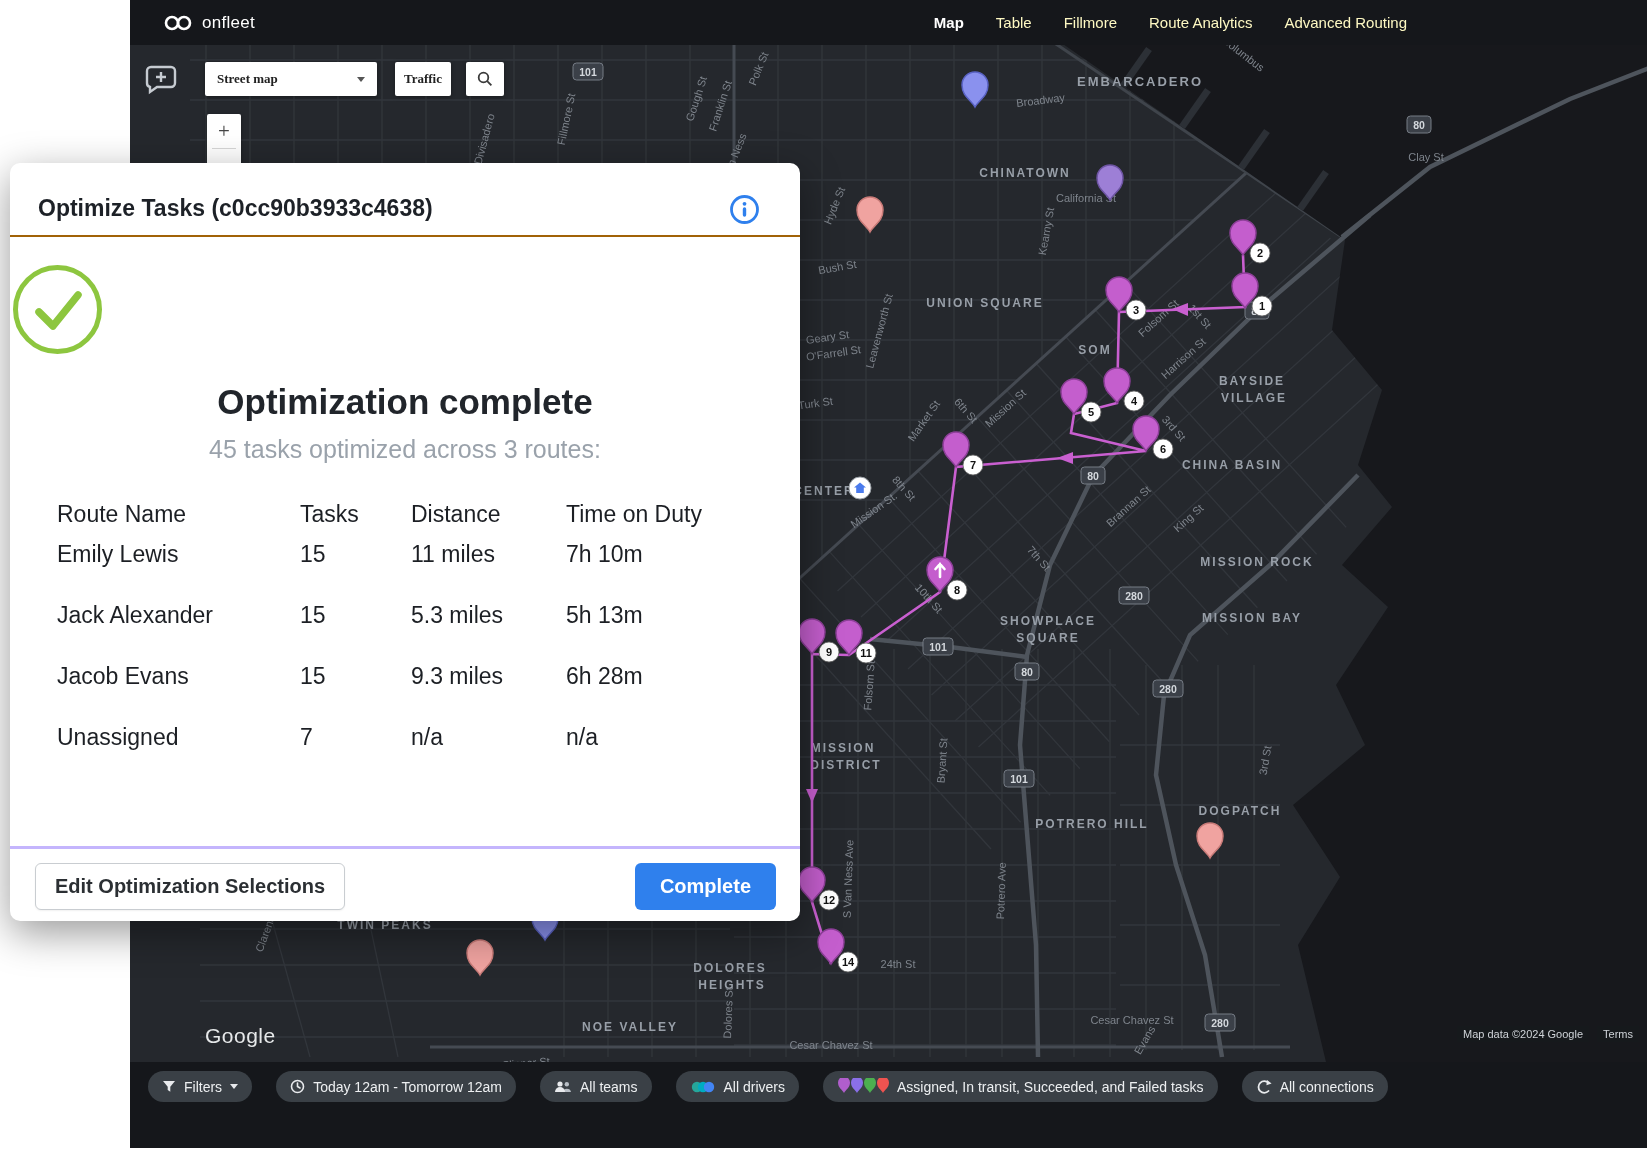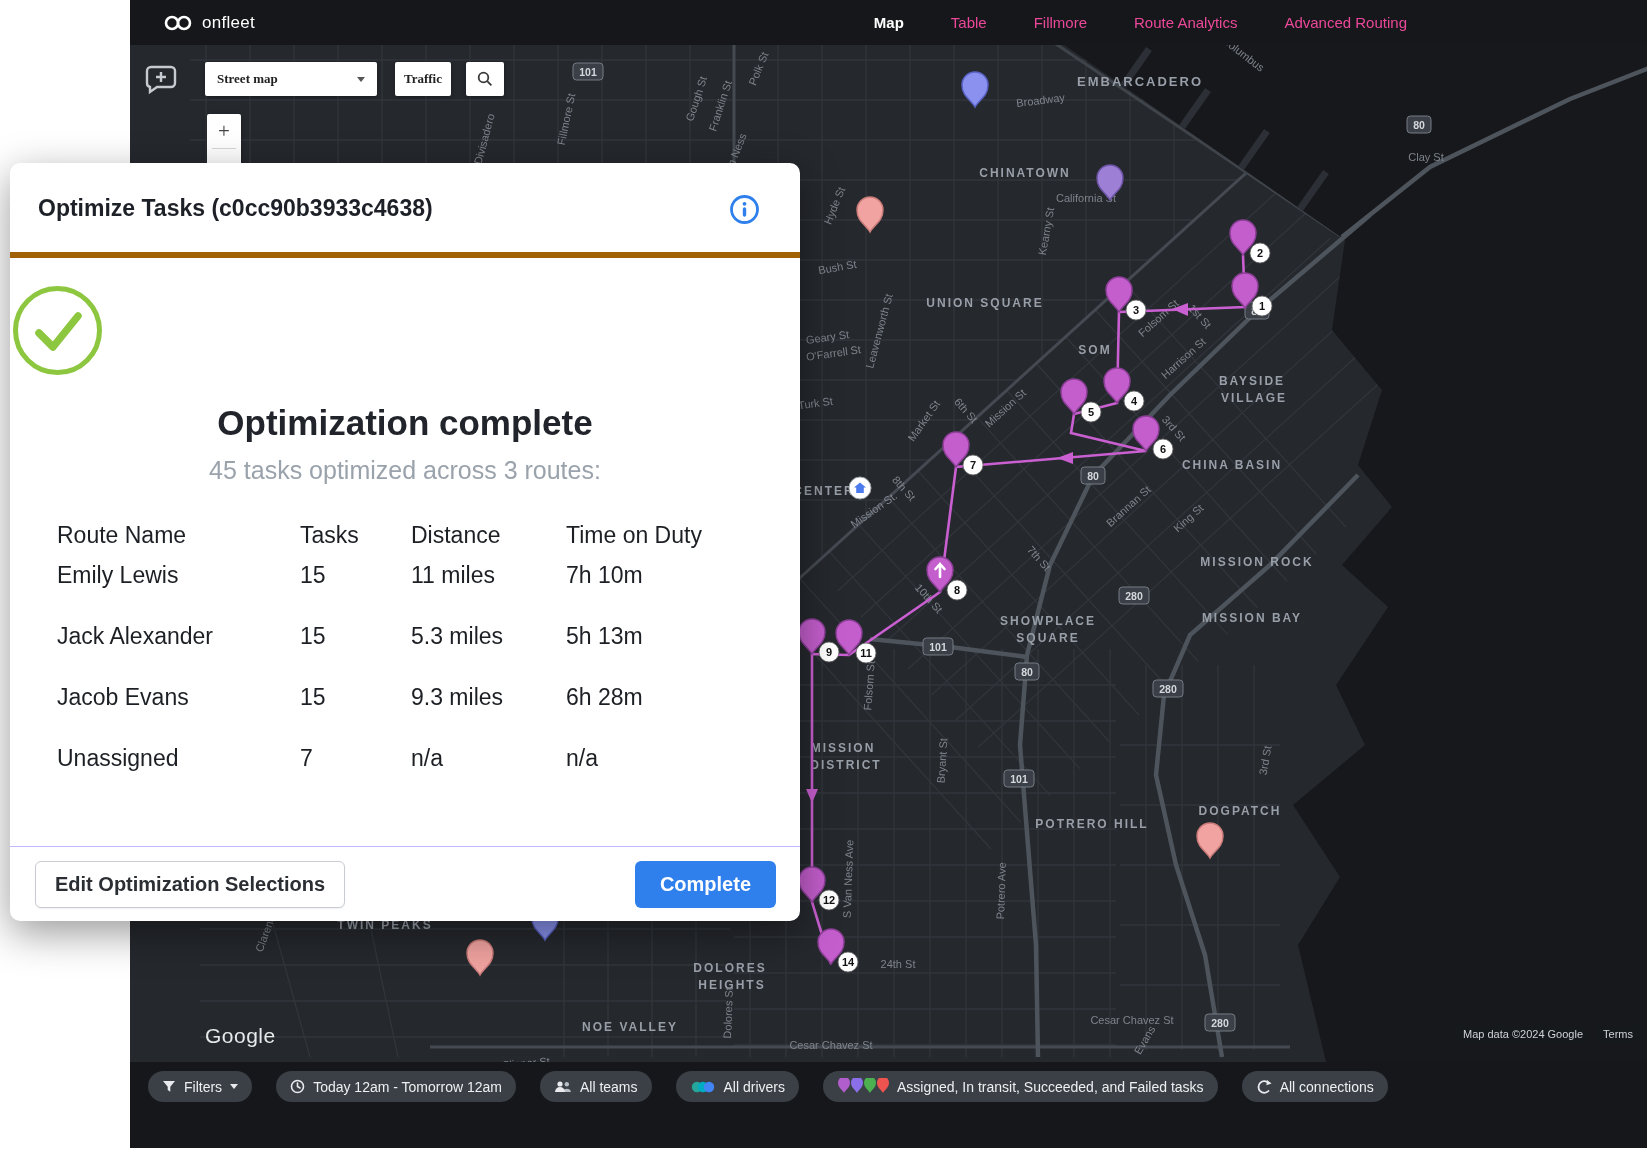--- a/index.html
+++ b/index.html
@@ -5,22 +5,22 @@
   * { margin:0; padding:0; box-sizing:border-box; }
   body { font-family:"Liberation Sans", sans-serif; background:#fff; }
   .page { position:relative; width:1647px; height:1164px; background:#fff; overflow:hidden; }
   .app { position:absolute; left:130px; top:0; width:1517px; height:1164px; }
 
   
   .topbar { position:absolute; top:0; left:0; width:100%; height:45px; background:#15171b;
             display:flex; align-items:center; z-index:20;padding-left:15px; }
   .brand { display:flex; align-items:center; gap:9px; margin-left:18px; }
   .brand-text { color:#fff; font-size:17px; letter-spacing:.3px; }
-  .topnav { display:flex; gap:47px; margin-left:auto; margin-right:240px; }
-  .topnav .nav-item { font-size:15px; color:#ec4899; cursor:pointer; white-space:nowrap; }
+  .topnav { display:flex; gap:32px; margin-left:auto; margin-right:240px; }
+  .topnav .nav-item { font-size:15px; color:#fef9c3; cursor:pointer; white-space:nowrap; }
   .topnav .nav-item.active { color:#fff; font-weight:700; }
 
   
   .map-area { position:absolute; top:45px; left:0; width:1517px; height:1017px; background:#25282d; overflow:hidden; }
   svg { display:block; }
   #mapsvg text { font-family:"Liberation Sans", sans-serif; }
   .st   { stroke:#32363c; stroke-width:1.3; }
   .stM  { stroke:#454a52; stroke-width:3; }
   .stF  { stroke:#4e545c; stroke-width:4.5; fill:none; }
   .shore{ stroke:#3f444b; stroke-width:3; }
@@ -58,32 +58,32 @@
   .bottombar { position:absolute; top:1062px; left:0; width:100%; height:86px; background:#15171b; z-index:20; }
   .pills { display:flex; gap:24px; padding:9px 0 0 18px; align-items:center; }
   .pill { height:31px; background:#3a4046; border-radius:16px; color:#edeff1; font-size:14px;
           display:flex; align-items:center; gap:8px; padding:0 14px; cursor:pointer; white-space:nowrap; }
   .caret-light { width:0; height:0; border-left:4px solid transparent; border-right:4px solid transparent;
                  border-top:5px solid #e8eaed; display:inline-block; }
 
   
   .modal { position:absolute; left:10px; top:163px; width:790px; height:758px; background:#fff;
            border-radius:10px; box-shadow:0 12px 40px rgba(0,0,0,.4); z-index:50; }
-  .modal-header { position:relative; height:95px; border-bottom:6px solid #a16207; }
+  .modal-header { position:relative; height:74px; border-bottom:2px solid #a16207; }
   .modal-title { position:absolute; left:28px; top:32px; font-size:23px; font-weight:700; color:#1d2127; }
   .info-icon { position:absolute; right:40px; top:31px; cursor:pointer; }
   .modal-body { text-align:center; padding-top:25px; }
   .opt-title { font-size:35px; font-weight:700; color:#21252b; margin-top:25px; }
   .opt-sub { font-size:25px; color:#9aa2ab; margin-top:13px; }
   .routes-table { margin:37px 0 0 47px; border-collapse:collapse; text-align:left;
                   font-size:23px; color:#1c1f24; table-layout:fixed; }
   .routes-table th { font-weight:400; padding:0 0 13px 0;margin-top:44px; }
   .routes-table td { padding:0 0 34px 0; }
   .col1{width:243px;} .col2{width:111px;} .col3{width:155px;} .col4{width:190px;}
-  .modal-footer { position:absolute; bottom:0; left:0; width:100%; height:75px; border-top:1px solid #c4b5fd; }
+  .modal-footer { position:absolute; bottom:0; left:0; width:100%; height:75px; border-top:3px solid #c4b5fd; }
   .btn-edit { position:absolute; left:25px; top:14px; height:47px; padding:0 19px; font-size:20px; font-weight:700;
               color:#2b2f33; background:#fff; border:1px solid #c9cdd1; border-radius:6px;
               font-family:"Liberation Sans",sans-serif; cursor:pointer; box-shadow:0 1px 2px rgba(0,0,0,.06); }
   .btn-complete { position:absolute; right:24px; top:14px; height:47px; padding:0 25px; font-size:20px; font-weight:700;
               color:#fff; background:#2f80ed; border:none; border-radius:6px;
               font-family:"Liberation Sans",sans-serif; cursor:pointer; }
 </style>
 </head>
 <body>
 

